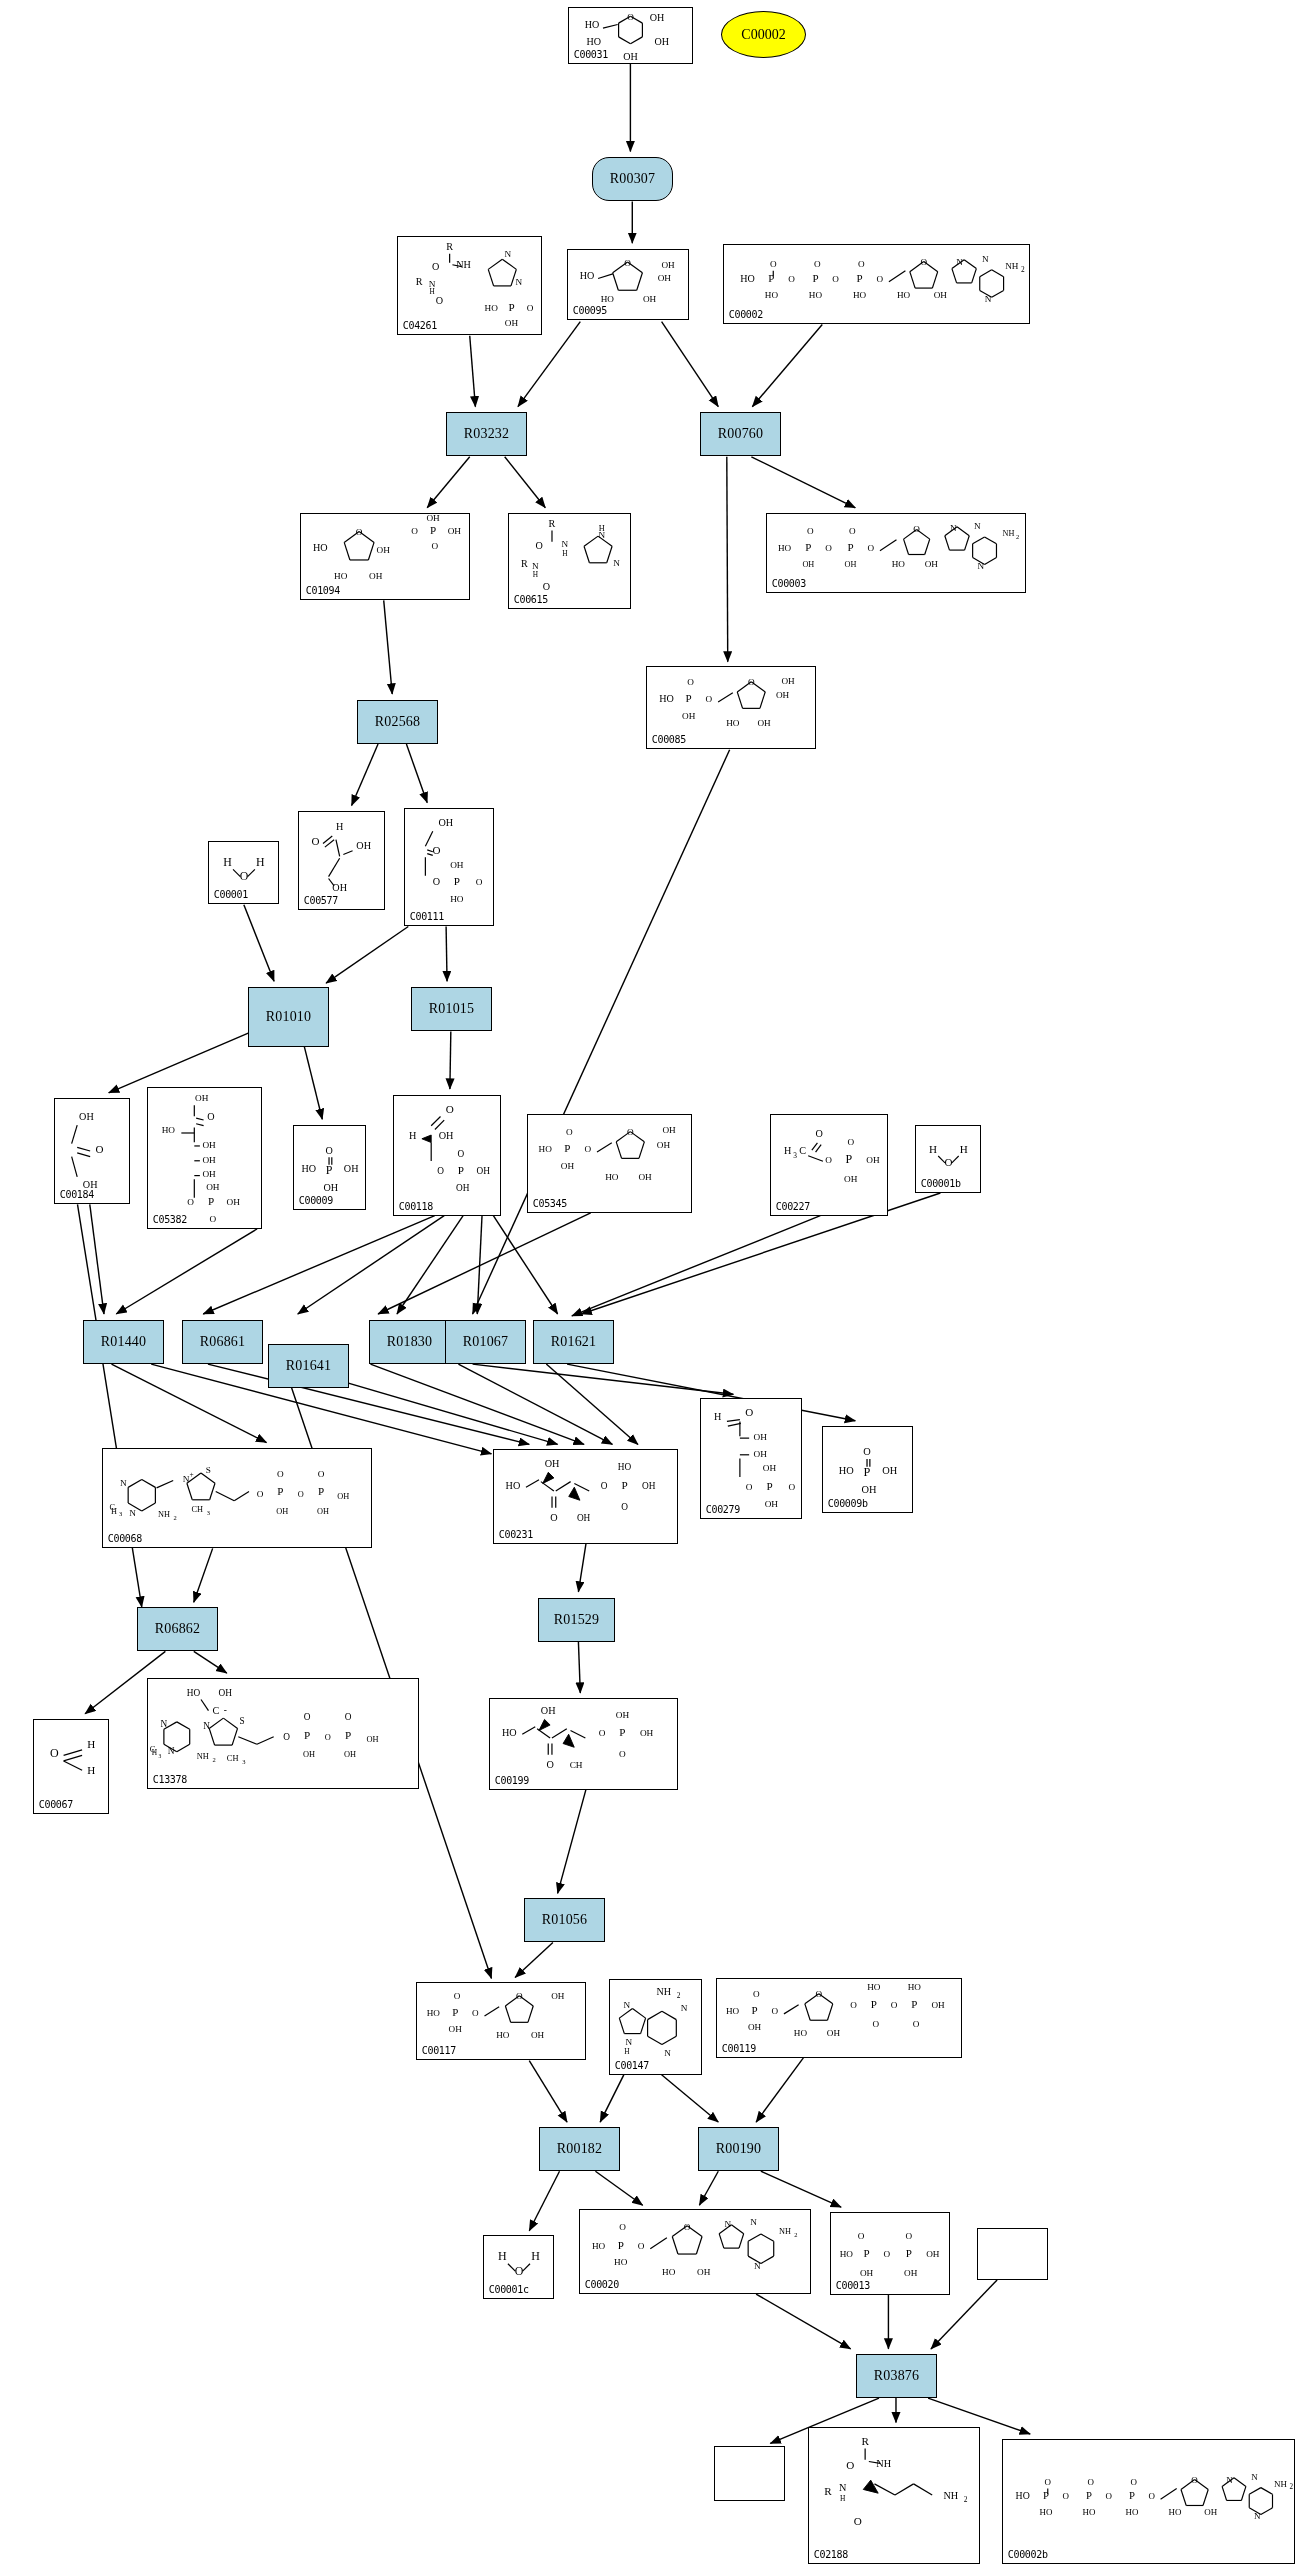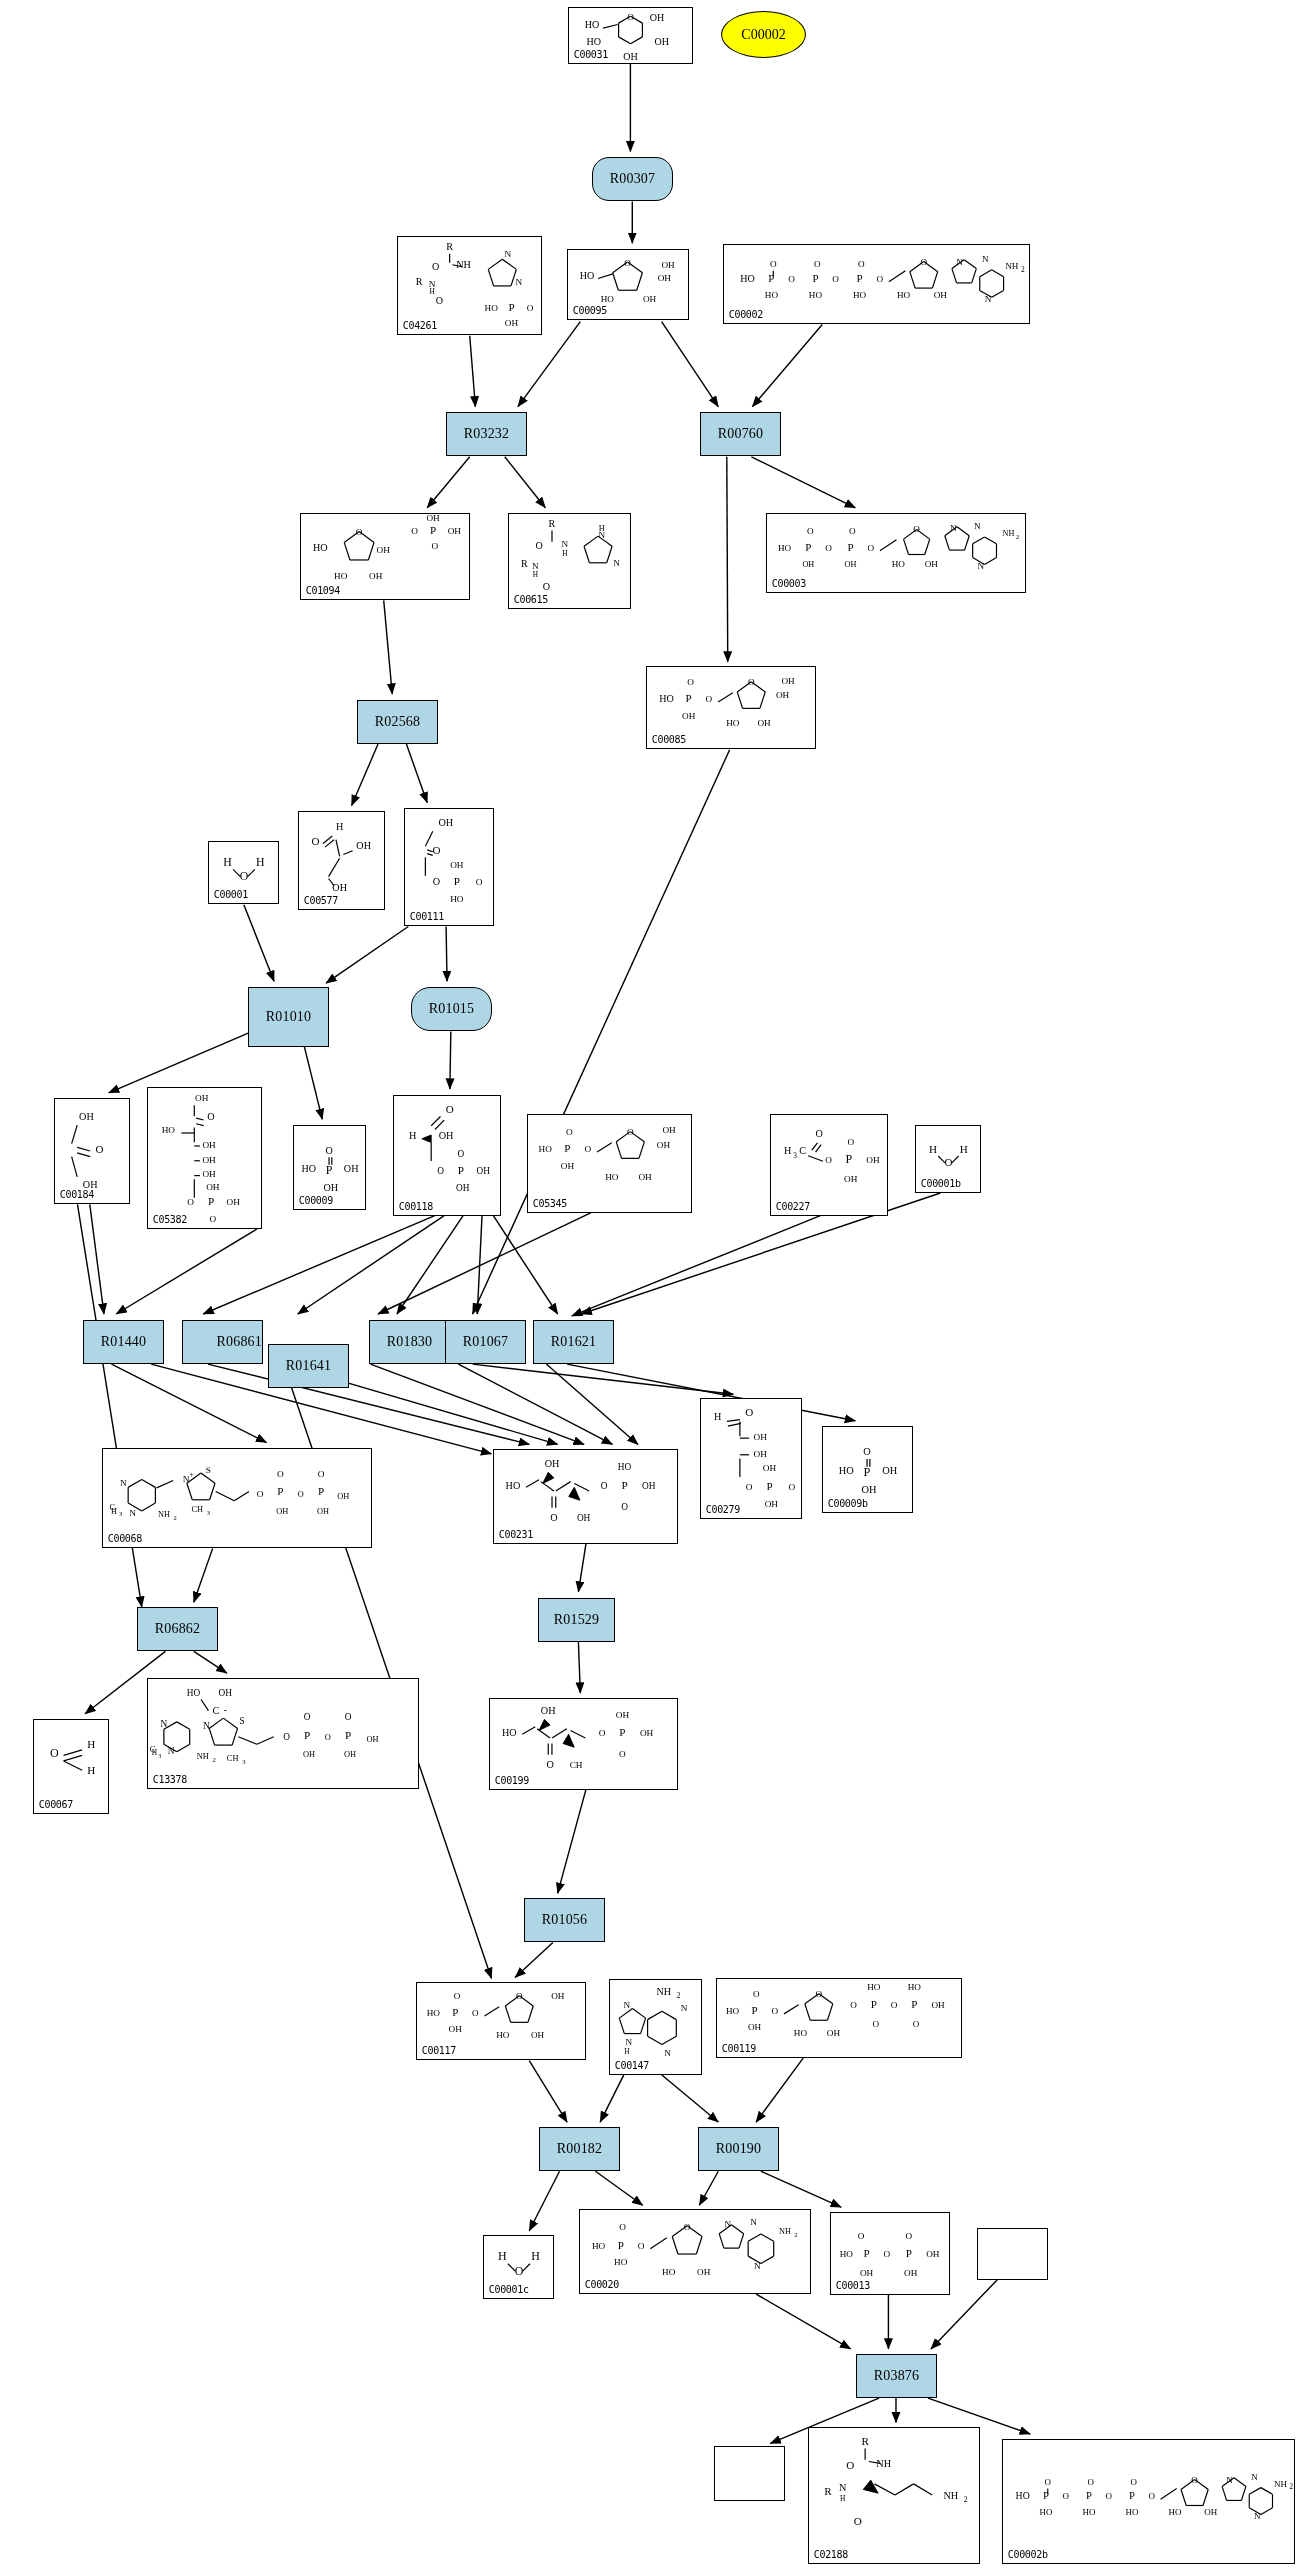--- a/index.html
+++ b/index.html
@@ -900,27 +900,27 @@
     </div>
     <div class="node rxn" style="left: 700px; top: 412px; width: 81px; height: 44px;">
       <span class="lbl">R00760</span>
     </div>
     <div class="node rxn" style="left: 357px; top: 700px; width: 81px; height: 44px;">
       <span class="lbl">R02568</span>
     </div>
     <div class="node rxn" style="left: 248px; top: 987px; width: 81px; height: 60px;">
       <span class="lbl">R01010</span>
     </div>
-    <div class="node rxn" style="left: 411px; top: 987px; width: 81px; height: 44px; border-radius: 19px;">
+    <div class="node rxn" style="left: 411px; top: 987px; width: 81px; height: 44px;">
       <span class="lbl">R01015</span>
     </div>
     <div class="node rxn" style="left: 83px; top: 1320px; width: 81px; height: 44px;">
       <span class="lbl">R01440</span>
     </div>
-    <div class="node rxn" style="left: 182px; top: 1320px; width: 81px; height: 44px; justify-content: flex-end;">
+    <div class="node rxn" style="left: 182px; top: 1320px; width: 81px; height: 44px;">
       <span class="lbl">R06861</span>
     </div>
     <div class="node rxn" style="left: 268px; top: 1320px; width: 81px; height: 44px; margin-top: 24px;">
       <span class="lbl">R01641</span>
     </div>
     <div class="node rxn" style="left: 356px; top: 1320px; width: 81px; height: 44px; margin-left: 13px;">
       <span class="lbl">R01830</span>
     </div>
     <div class="node rxn" style="left: 445px; top: 1320px; width: 81px; height: 44px;">
       <span class="lbl">R01067</span>

